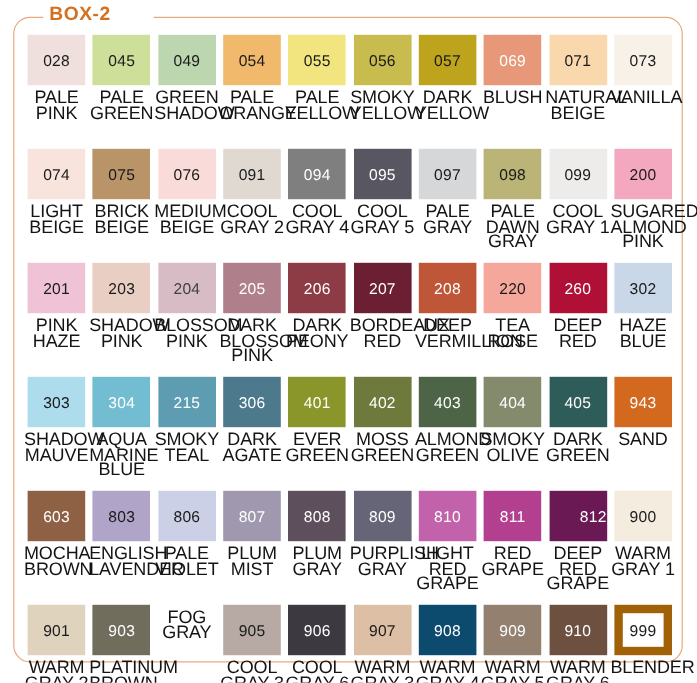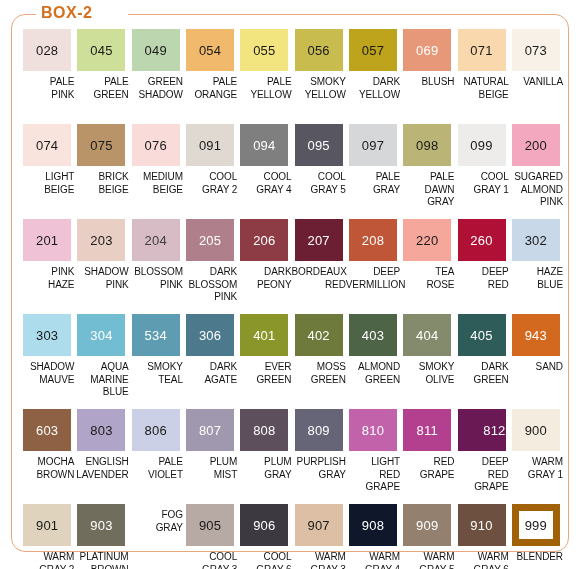--- a/index.html
+++ b/index.html
@@ -86,23 +86,23 @@
     letter-spacing: 0.2px;
   }
 
   .swatch.blender {
     border: 7px solid #a16207;
     background: #ffffff;
   }
 
   .name {
     margin-top: 5px;
-    font-size: 10px;
+    font-size: 15px;
     line-height: 12.5px;
-    text-align: right;
+    text-align: center;
     color: #141414;
     letter-spacing: -0.1px;
     white-space: pre-line;
     width: 54.3px;
   }
 </style>
 </head>
 <body>
 
 <div id="chart-root">
@@ -333,21 +333,21 @@
       <div class="cell">
         <div class="swatch" style="background: rgb(114, 189, 209); color: rgb(255, 255, 255);">
           <span>304</span>
         </div>
         <div class="name">AQUA
 MARINE
 BLUE</div>
       </div>
       <div class="cell">
         <div class="swatch" style="background: rgb(93, 156, 177); color: rgb(255, 255, 255);">
-          <span>534</span>
+          <span>215</span>
         </div>
         <div class="name">SMOKY
 TEAL</div>
       </div>
       <div class="cell">
         <div class="swatch" style="background: rgb(77, 121, 140); color: rgb(255, 255, 255);">
           <span>306</span>
         </div>
         <div class="name">DARK
 AGATE</div>
@@ -498,21 +498,21 @@
 GRAY 6</div>
       </div>
       <div class="cell">
         <div class="swatch" style="background: rgb(221, 191, 165); color: rgb(26, 26, 26);">
           <span>907</span>
         </div>
         <div class="name">WARM
 GRAY 3</div>
       </div>
       <div class="cell">
-        <div class="swatch" style="background: #0f172a; color: rgb(255, 255, 255);">
+        <div class="swatch" style="background: #0c4a6e; color: rgb(255, 255, 255);">
           <span>908</span>
         </div>
         <div class="name">WARM
 GRAY 4</div>
       </div>
       <div class="cell">
         <div class="swatch" style="background: rgb(147, 128, 111); color: rgb(255, 255, 255);">
           <span>909</span>
         </div>
         <div class="name">WARM

